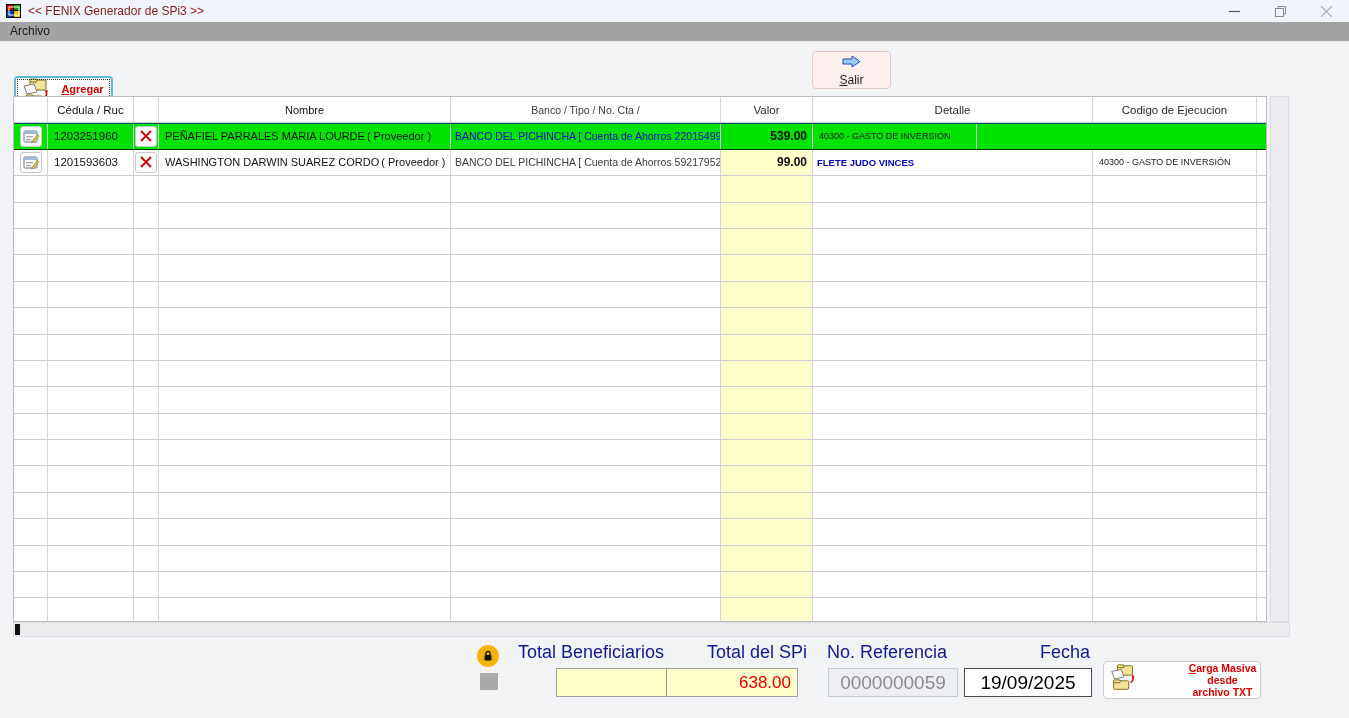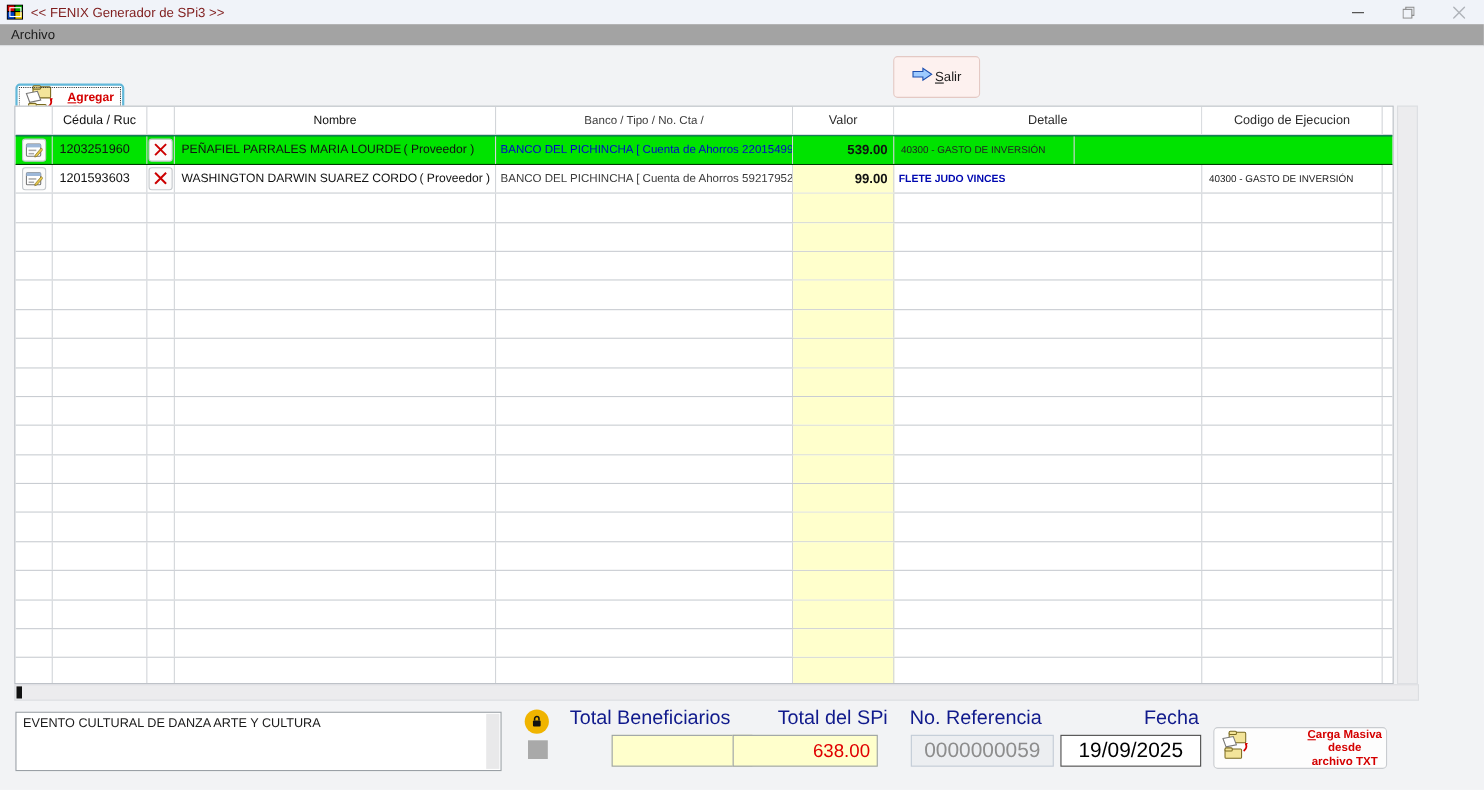--- a/index.html
+++ b/index.html
@@ -17,21 +17,21 @@
   
   .menubar { position:absolute; left:0; top:22px; width:1349px; height:20px; background:#a3a3a3; display:flex; align-items:center; border-bottom:1px solid #e3e5e8; }
   .menu-item { font-size:12px; color:#1b1b1b; padding:2px 8px 3px 10px; }
 
   
   .toolbar { position:absolute; left:0; top:42px; width:1349px; height:54px; background:#f2f3f5; }
   .btn-agregar { position:absolute; left:14px; top:10px; width:99px; height:37px; background:#ffffff; border:2px solid #62b8d9; border-radius:4px; outline:1px dotted #333; outline-offset:-4px; display:flex; align-items:center; justify-content:flex-start; padding-left:4px; cursor:default;margin-top:24px; }
   .btn-agregar .lbl { color:#d40000; font-weight:bold; font-size:11px; line-height:12px; text-align:center; flex:1; }
   .entity-box { position:absolute; left:121px; top:12px; width:673px; height:31px; background:#ffffff; border:1px solid #9aa0a6; display:flex; align-items:center; padding-left:6px; }
   .entity-box .val { color:#0008c8; font-weight:bold; font-size:16px; letter-spacing:0.2px; }
-  .btn-salir { position:absolute; left:812px; top:9px; width:79px; height:38px; background:#fdf1ef; border:1px solid #e4c9c4; border-radius:4px; display:flex; flex-direction:row; align-items:center; justify-content:center; gap:1px; }
+  .btn-salir { position:absolute; left:812px; top:9px; width:79px; height:38px; background:#fdf1ef; border:1px solid #e4c9c4; border-radius:4px; display:flex; flex-direction:column; align-items:center; justify-content:center; gap:1px; }
   .btn-salir .lbl { font-size:12px; color:#1b1b1b; }
   .u1 { text-decoration:underline; }
 
   
   .tablewrap { position:absolute; left:13px; top:96px; width:1254px; height:526px; background:#ffffff; border:1px solid #b7bcc2; overflow:hidden; }
   .trow { display:flex; width:100%; height:26.4px; }
   .thead { height:26px; border-bottom:1px solid #c9cdd2; }
   .cell { border-right:1px solid #d2d5d9; height:100%; display:flex; align-items:center; overflow:hidden; white-space:nowrap; }
   .trow.tdata { border-bottom:1px solid #c9cdd2; height:26.6px; }
   .hcell { justify-content:center; font-size:11.5px; color:#2b2b2b; }
@@ -397,24 +397,20 @@
       </div>
     </div>
 </div>
 
 <div class="vscroll"></div>
 <div class="hscroll">
   <div class="hthumb"></div>
 </div>
 
 <div class="footer">
-  <div class="obs-box">
-    <span>EVENTO CULTURAL DE DANZA ARTE Y CULTURA</span>
-    <div class="obs-sb"></div>
-  </div>
 
   <div class="lock-btn">
     <svg width="12" height="12" viewBox="0 0 12 12">
       <rect x="2.5" y="5" width="7" height="5.5" rx="1" fill="#111"></rect>
       <path d="M4 5 V3.4 a2 2 0 0 1 4 0 V5" fill="none" stroke="#111" stroke-width="1.4"></path>
     </svg>
   </div>
   <div class="gray-sq"></div>
 
   <span class="f-label lbl-benef">Total Beneficiarios</span>

